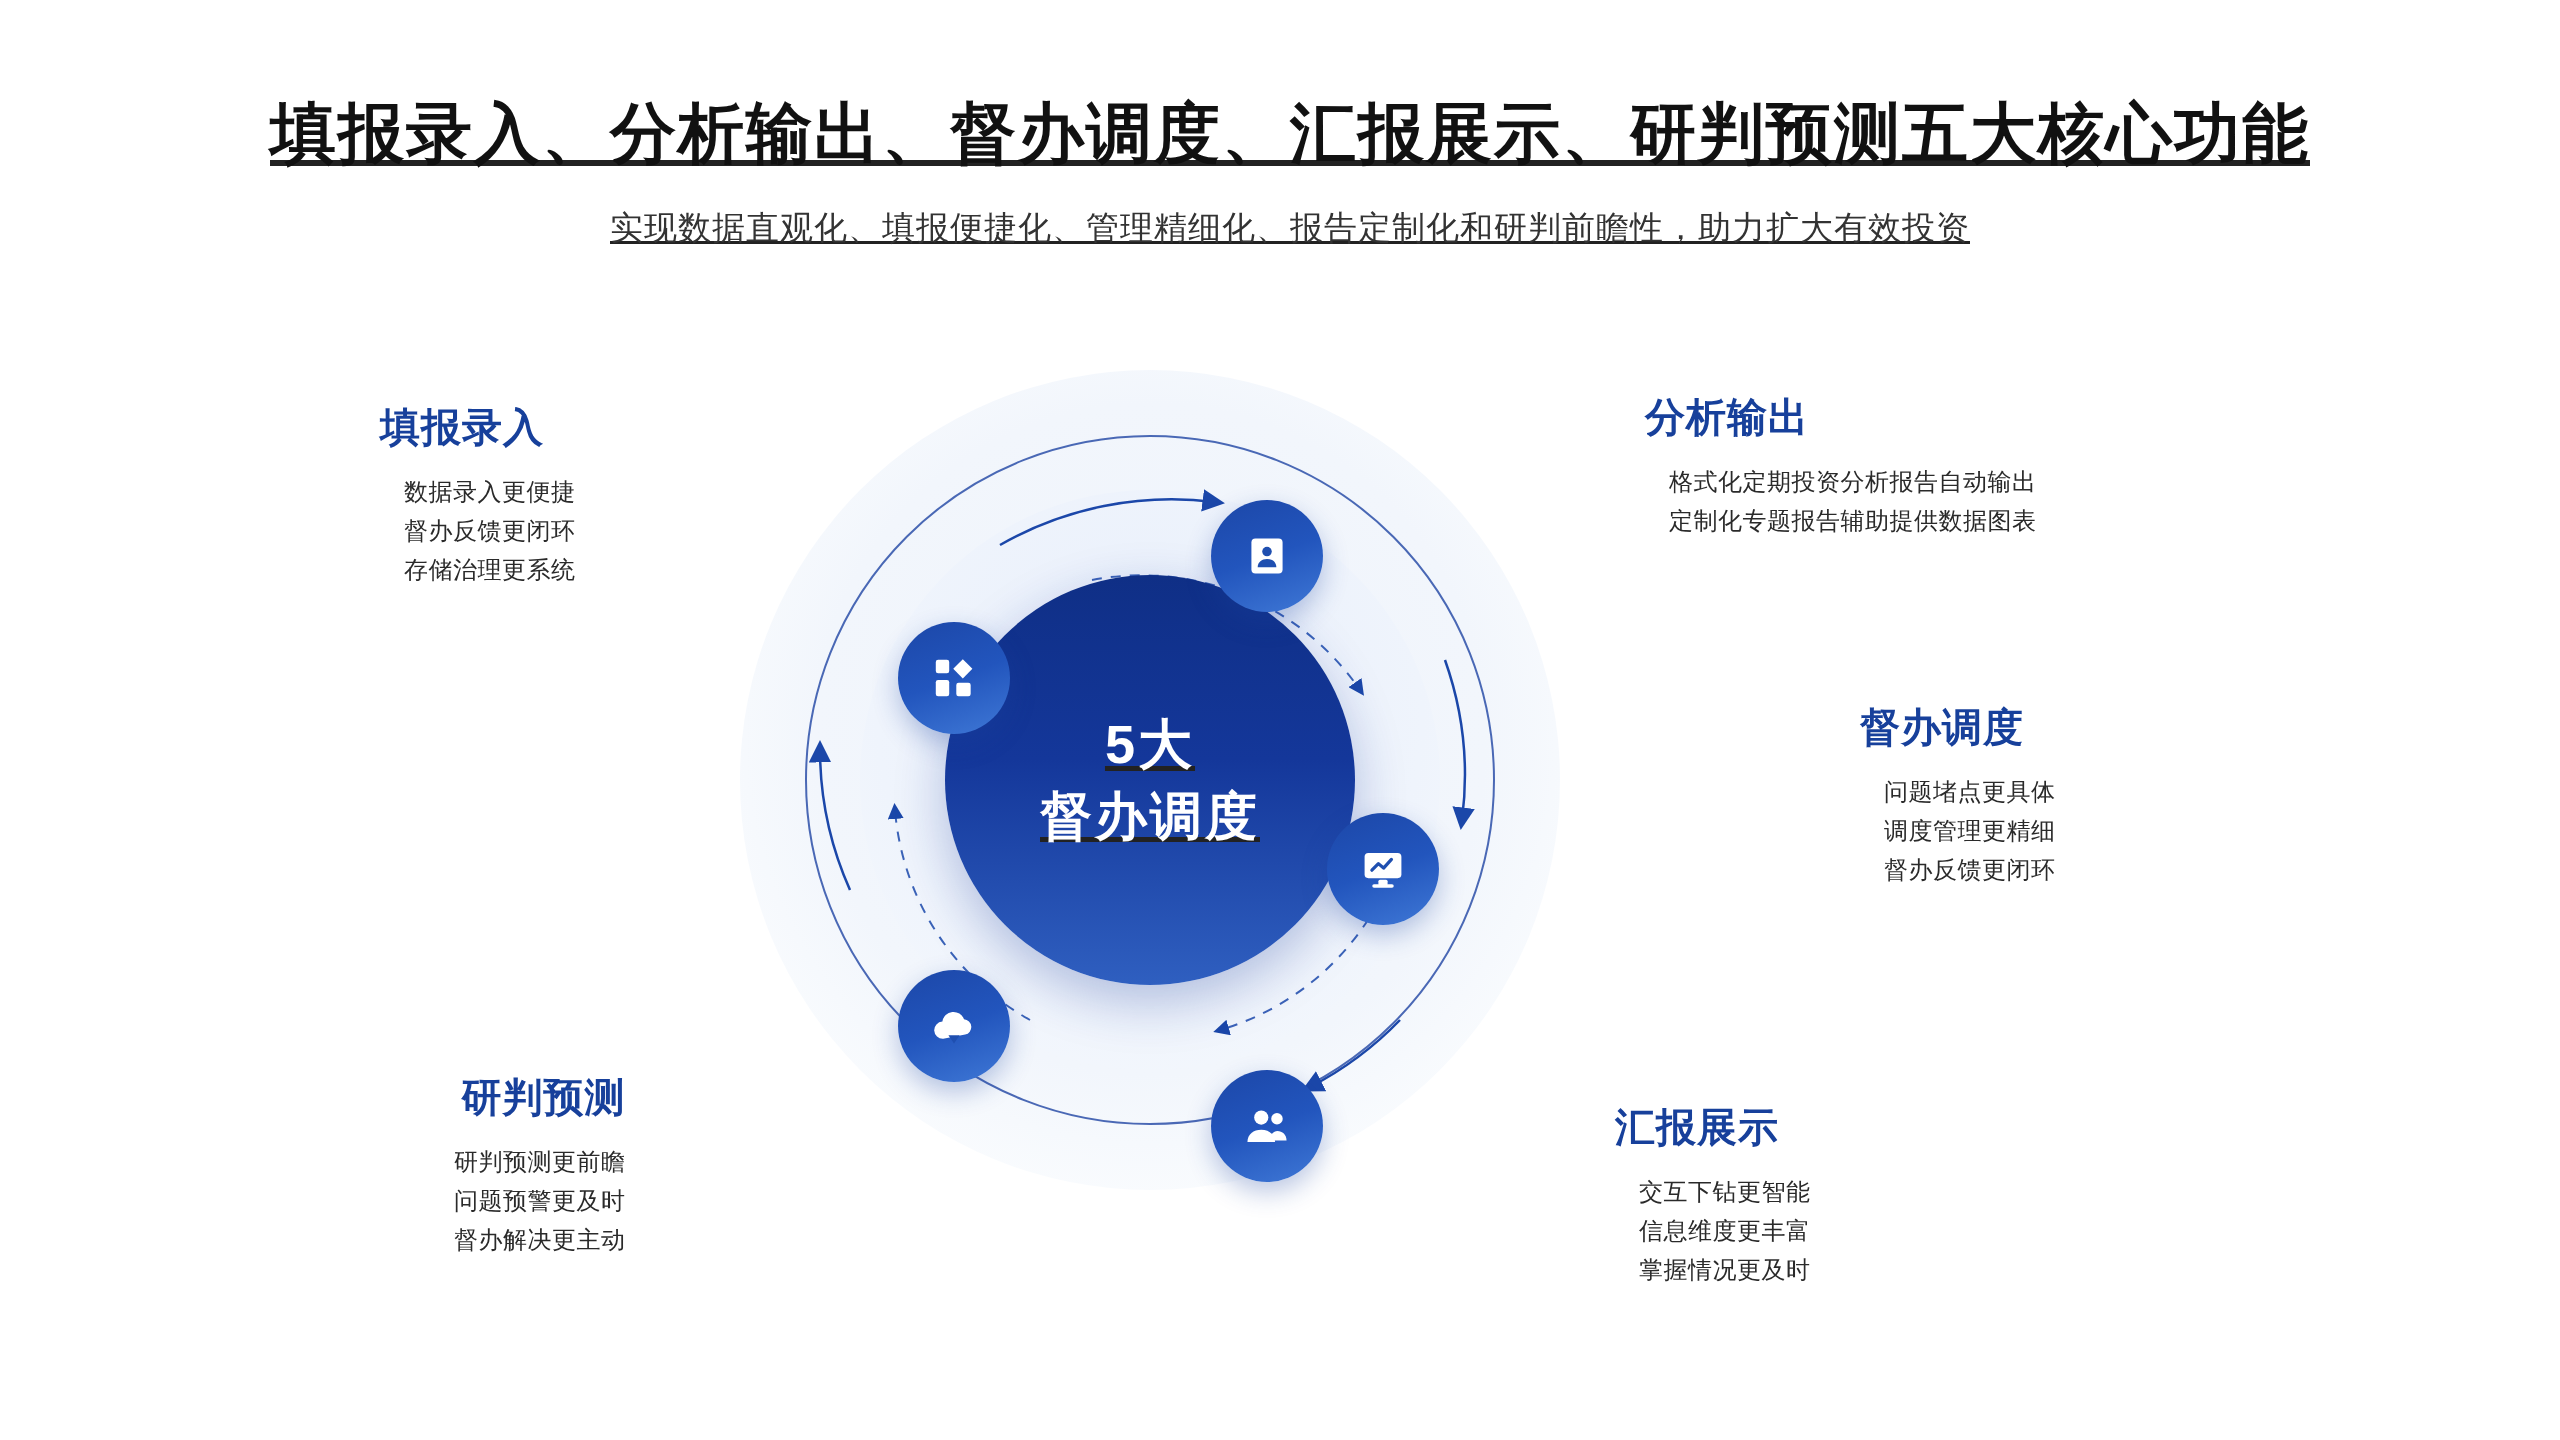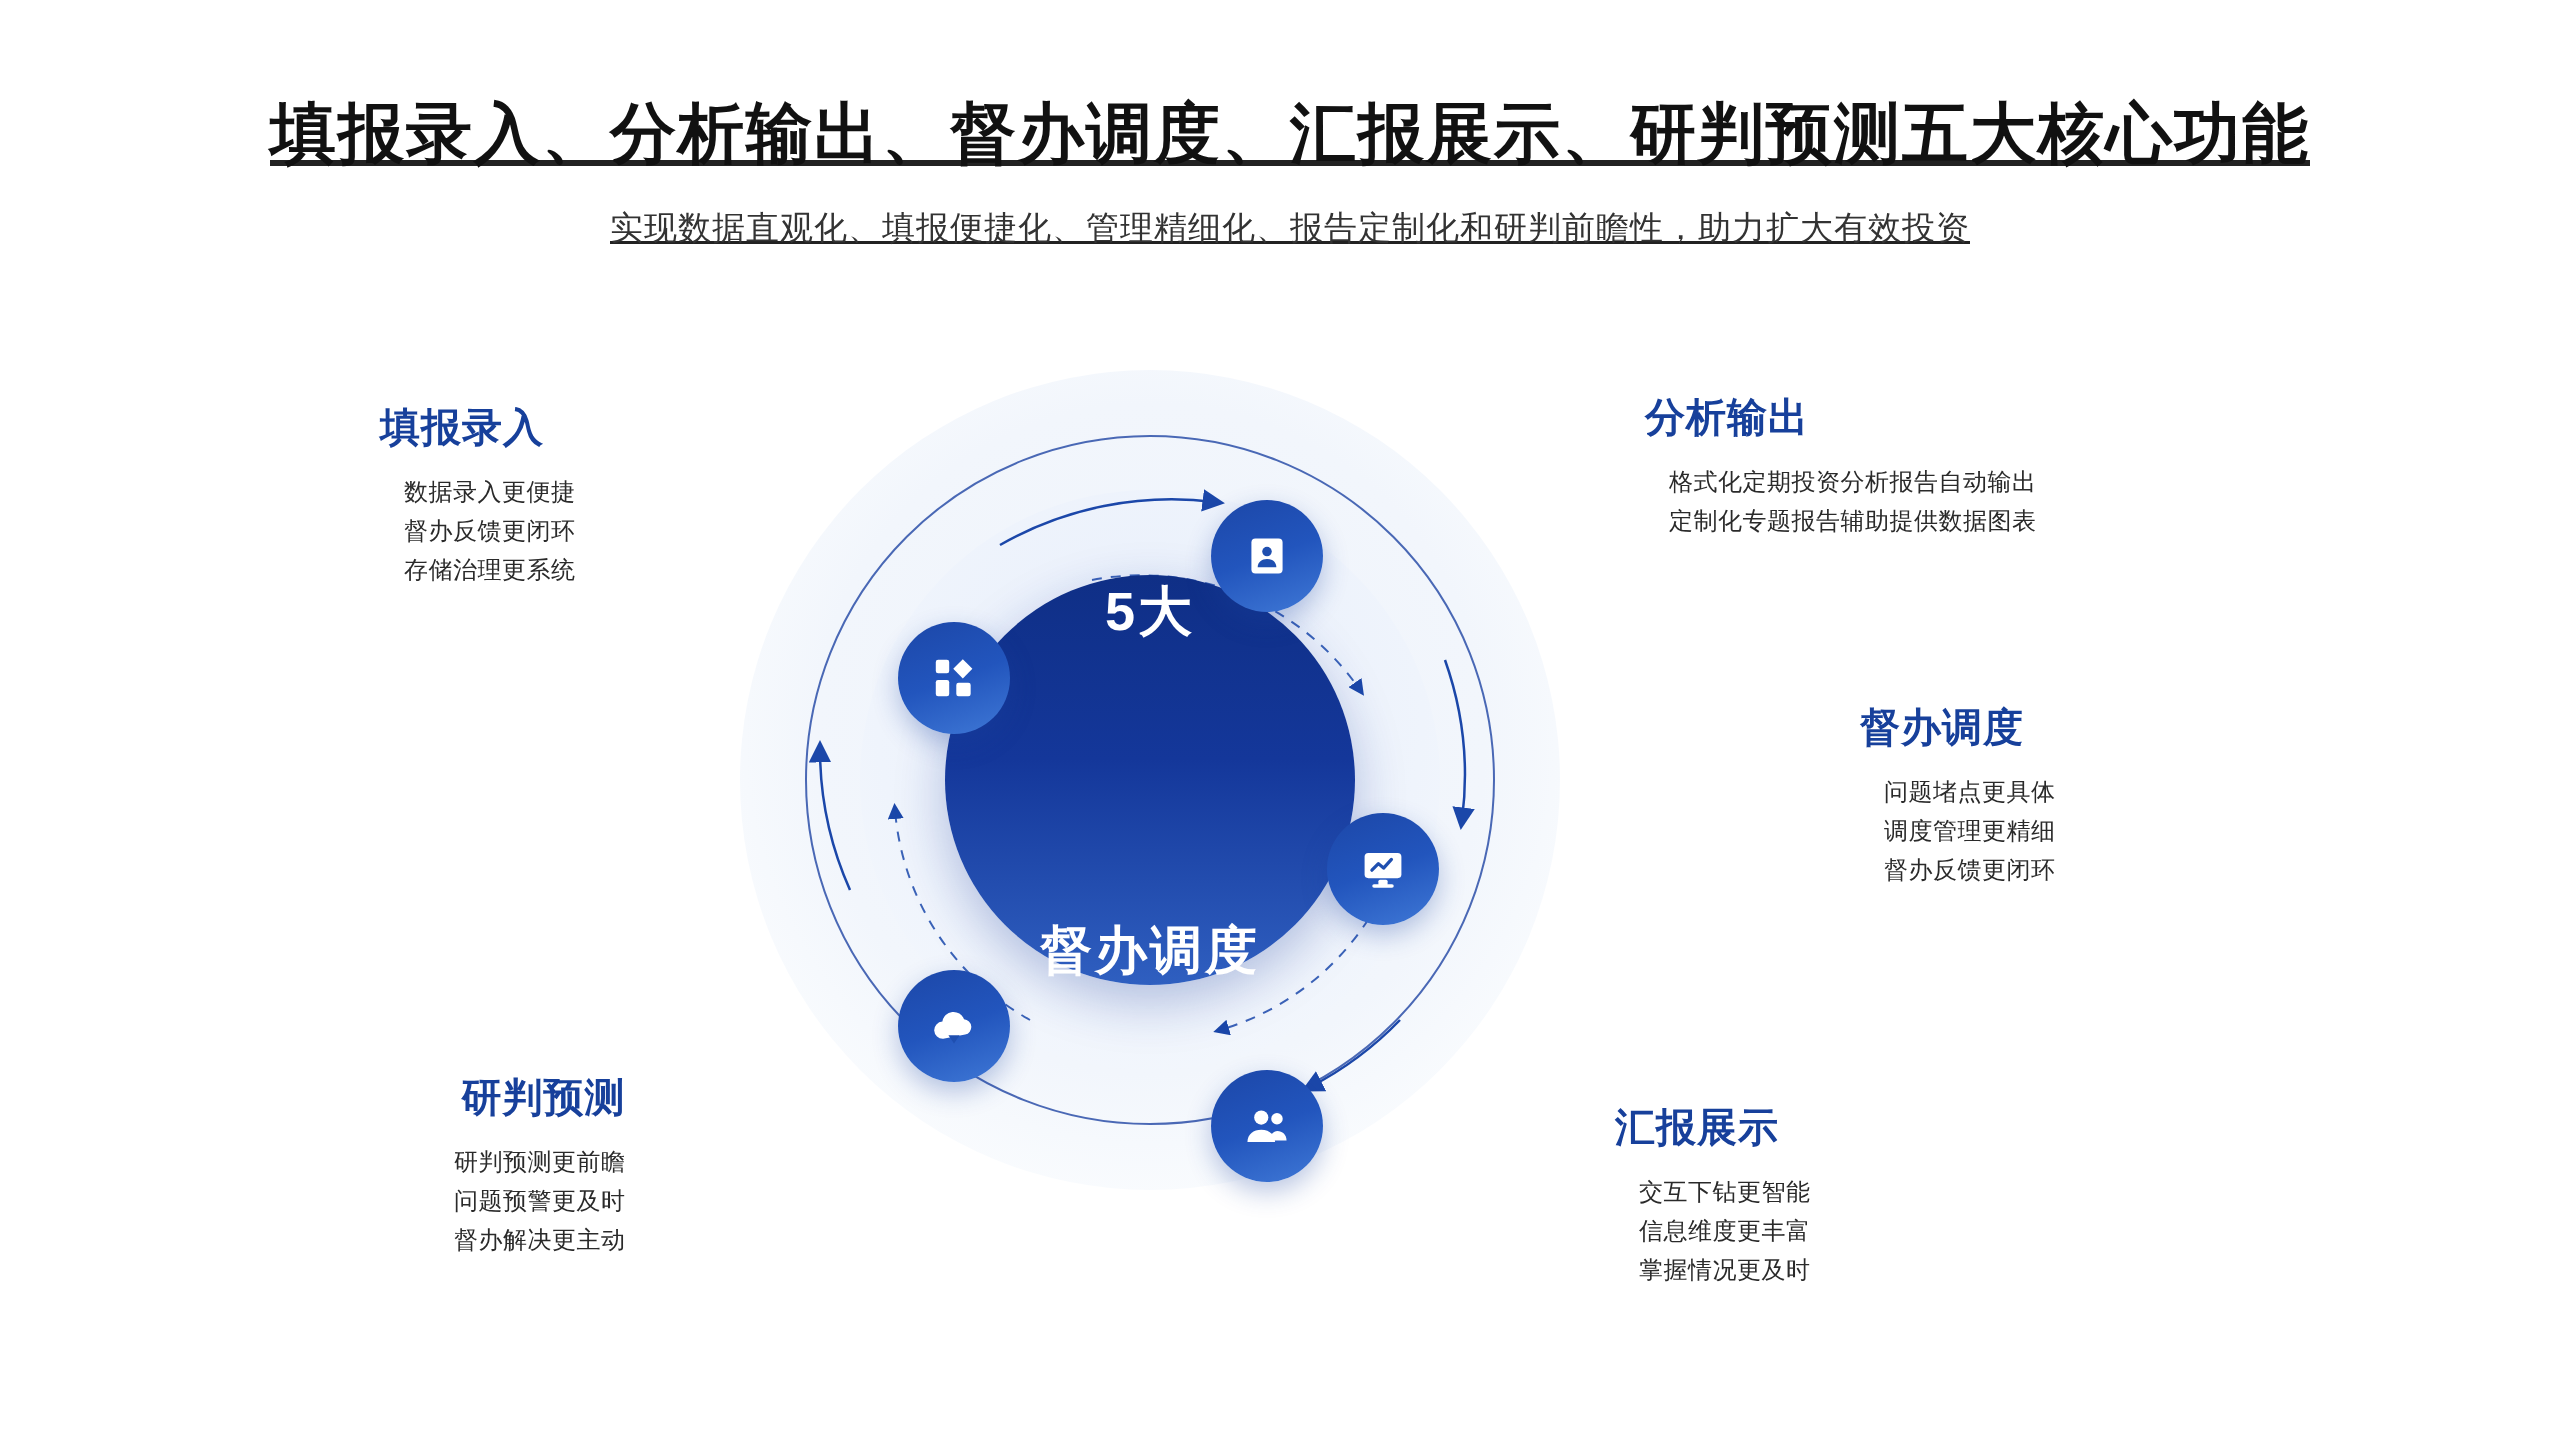--- a/index.html
+++ b/index.html
@@ -83,21 +83,22 @@
     left: 245px;
     top: 245px;
     width: 410px;
     height: 410px;
     border-radius: 50%;
     background: linear-gradient(180deg, #0f2f86 0%, #14379a 45%, #2f5fc0 100%);
     box-shadow: 0 18px 50px rgba(20, 55, 150, 0.28);
     display: flex;
     flex-direction: column;
     align-items: center;
-    justify-content: space-between;
+    justify-content: center;
+    text-decoration: underline;
   }
   .core-line {
     color: #ffffff;
     font-size: 52px;
     font-weight: bold;
     letter-spacing: 3px;
     line-height: 1.35;
     text-align: center;
   }
   .core-line.big { font-size: 54px; }

